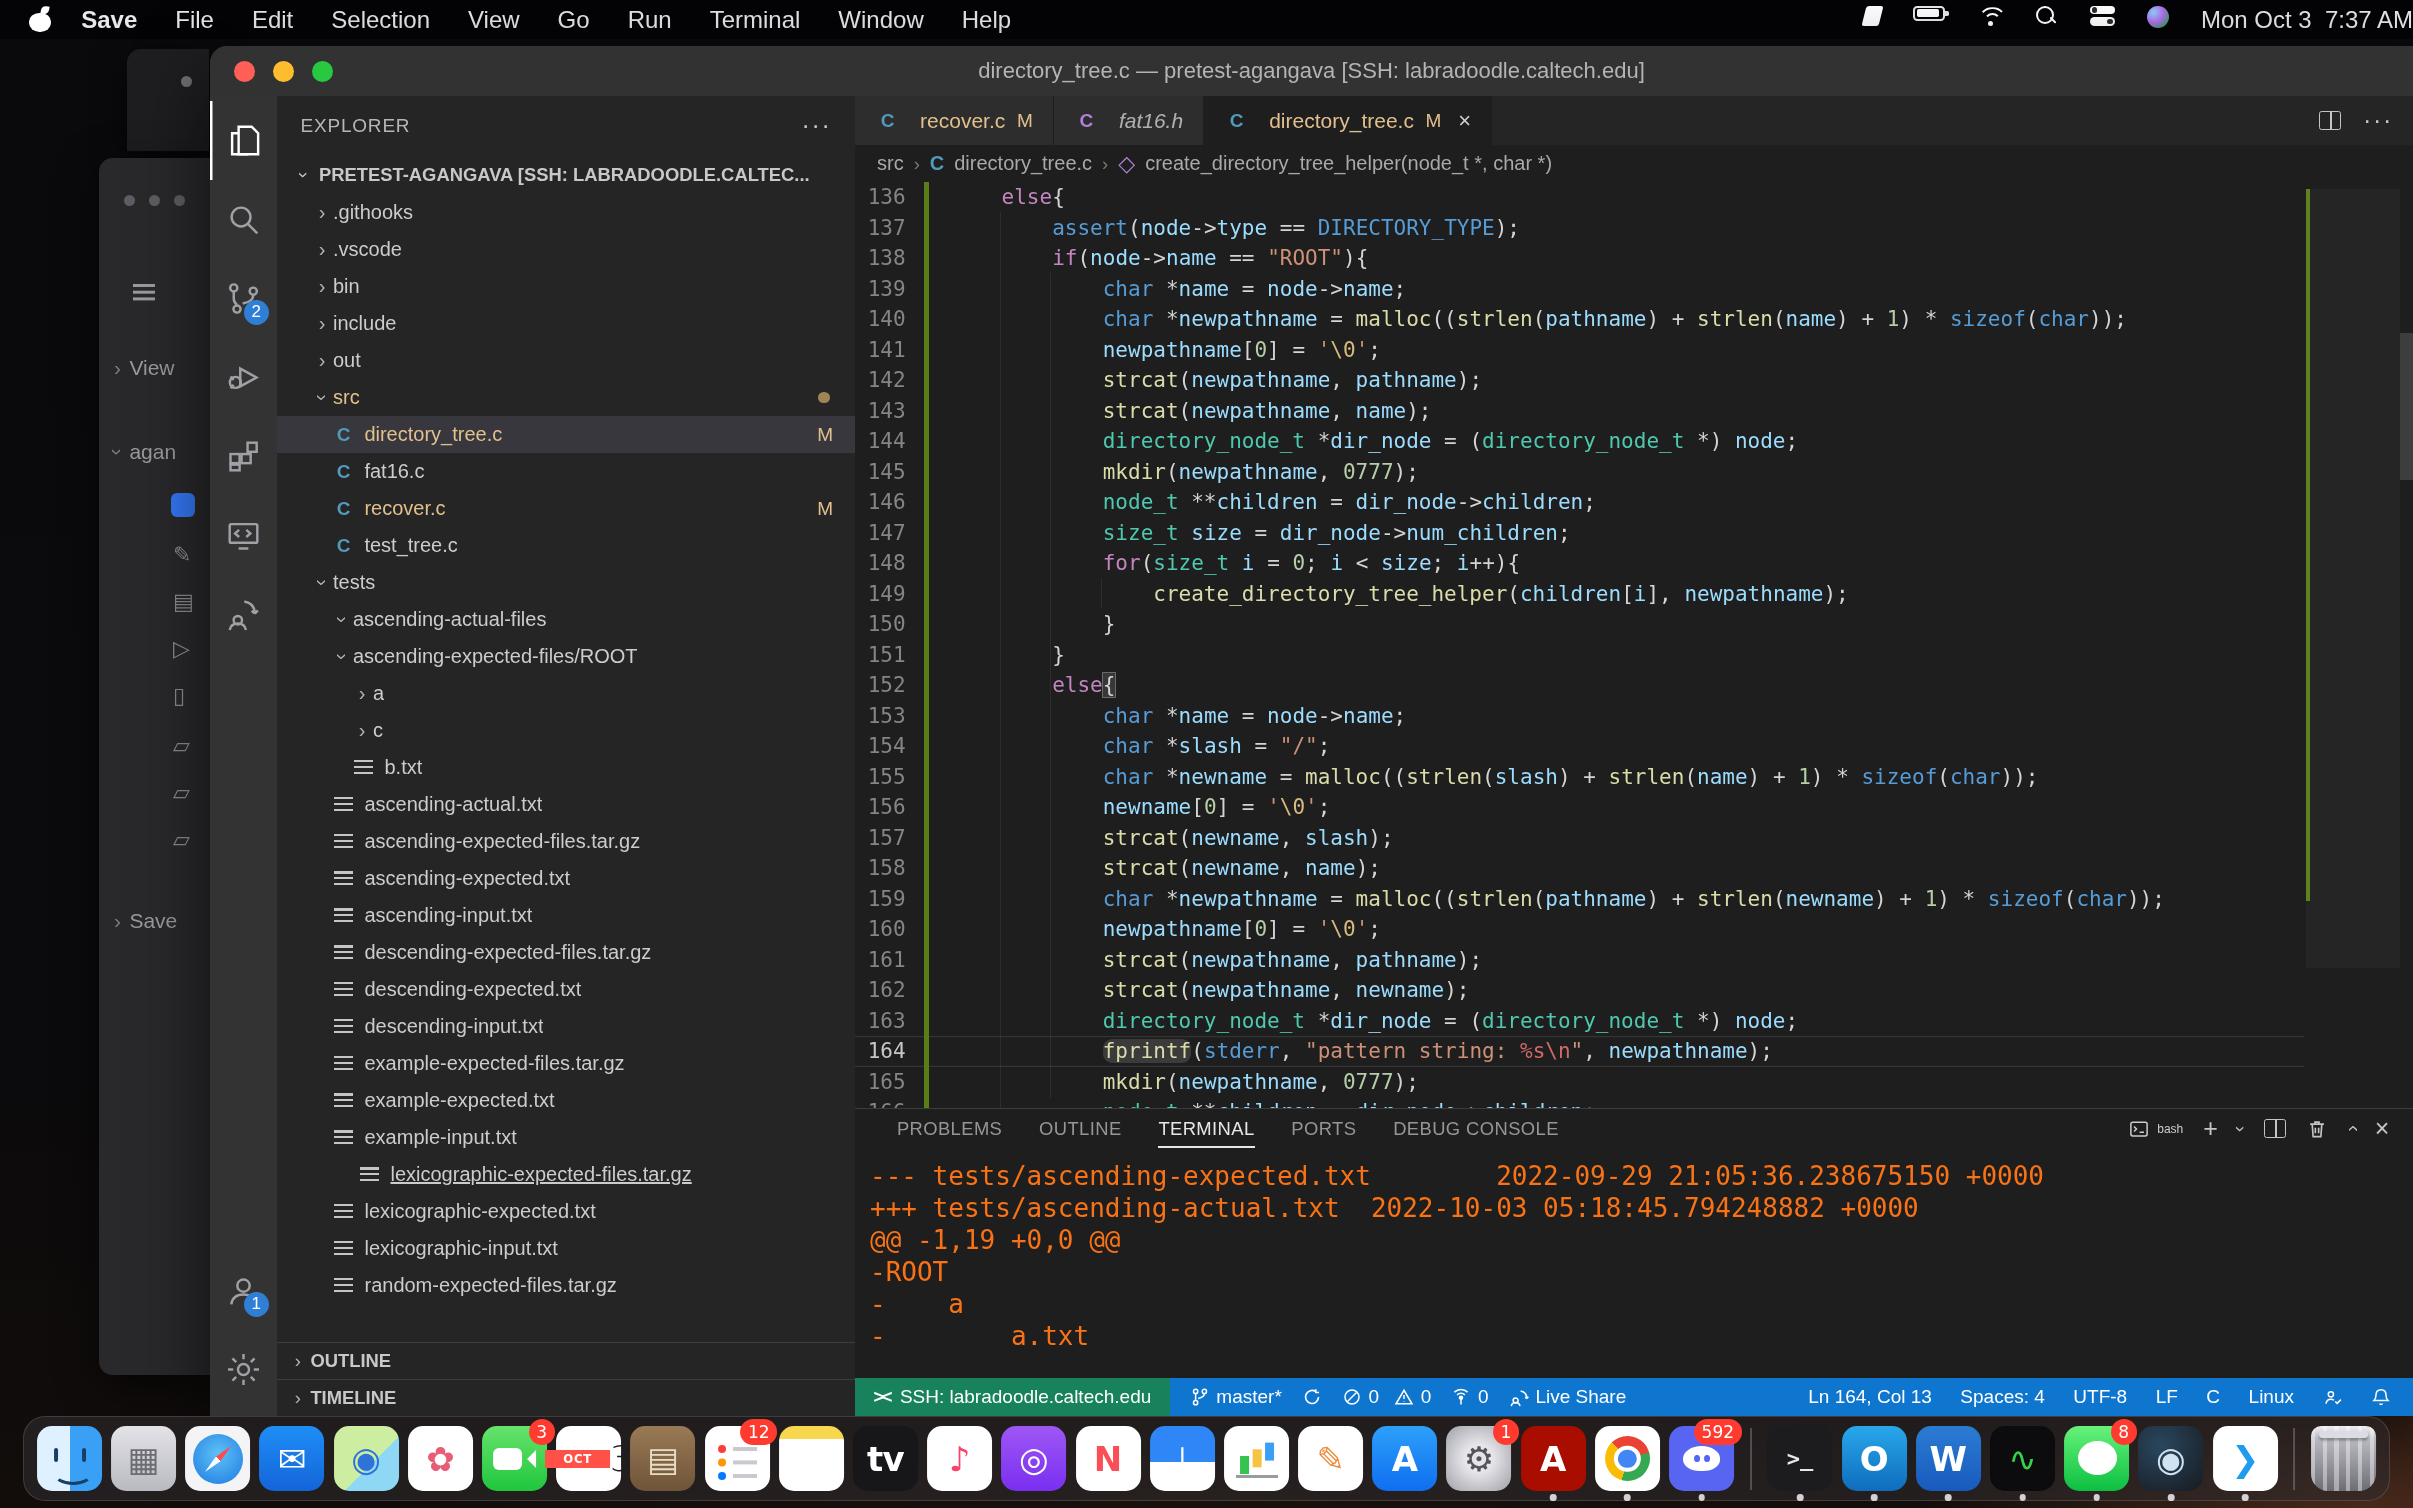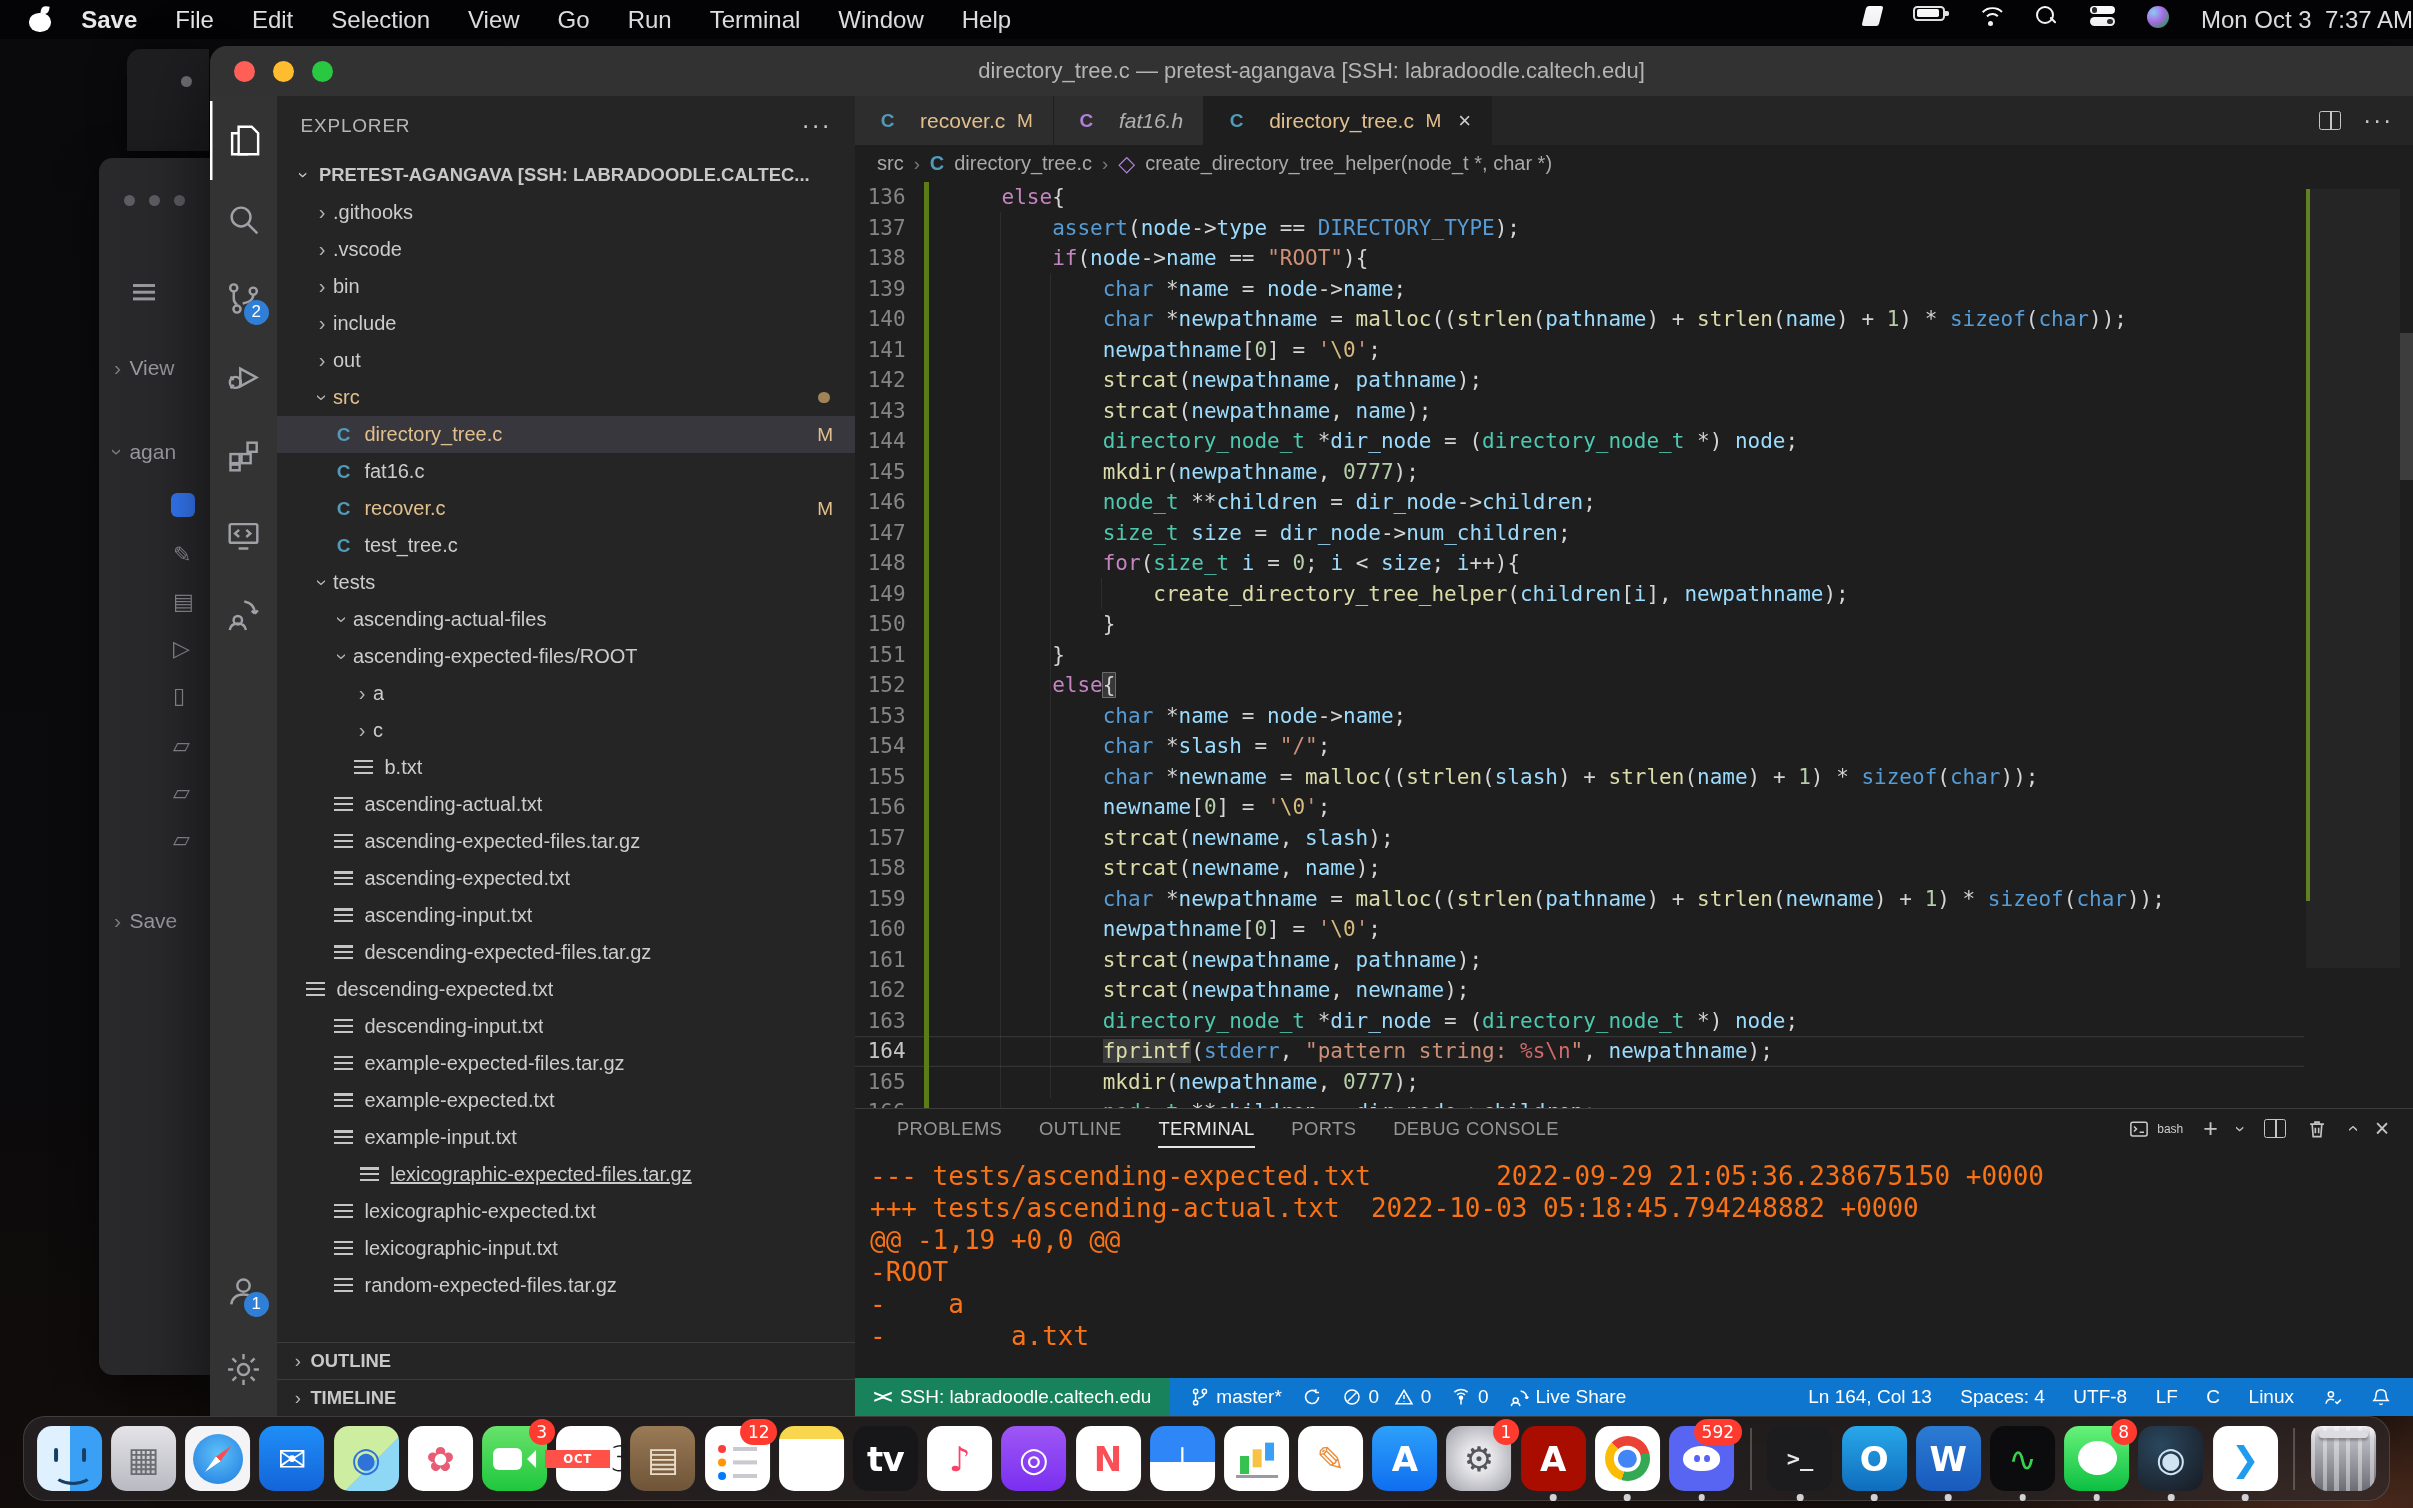--- a/index.html
+++ b/index.html
@@ -107,21 +107,21 @@
   .code-row{display:flex;height:30.5px;line-height:30.5px;font-size:21px;}
   .code-row.cur{box-shadow:inset 0 1.3px 0 rgba(255,255,255,.10), inset 0 -1.3px 0 rgba(255,255,255,.10);}
   .ln{width:69px;flex:none;text-align:right;padding-right:18.4px;color:#858585;}
   .cur .ln{color:#c6c6c6;}
   .gbar{width:5px;flex:none;background:#5a7d17;}
   .ct{white-space:pre;padding-left:22px;}
   .tk-p{color:#d4d4d4}.tk-k{color:#c586c0}.tk-b{color:#569cd6}.tk-f{color:#dcdcaa}
   .tk-t{color:#4ec9b0}.tk-v{color:#9cdcfe}.tk-s{color:#ce9178}.tk-e{color:#d7ba7d}
   .tk-g{color:#d16969}.tk-n{color:#b5cea8}
   .tk-w{color:#d4d4d4;background:rgba(120,120,120,.30);box-shadow:0 0 0 0.8px #7f7f7f;}
-  .tk-fh{color:#dcdcaa;background:rgba(95,95,95,.45);}
+  .tk-fh{color:#dcdcaa;background:rgba(95,95,95,.45);border-radius:9px;}
   .guide{position:absolute;width:0.8px;background:rgba(255,255,255,.07);}
   .minimap{position:absolute;top:0;right:13.4px;width:87px;bottom:0;}
   .minimap::before{content:"";position:absolute;left:-6.7px;top:6.7px;width:4.2px;height:712px;background:#5a7d17;}
   .mini-slider{position:absolute;left:-6.7px;right:0;top:6.7px;height:779px;background:rgba(255,255,255,.035);}
   .mini-row{height:2.5px;margin-bottom:2.3px;white-space:nowrap;overflow:hidden;}
   .vscroll{position:absolute;right:0;top:151px;width:12.6px;height:147px;background:rgba(121,121,121,.35);}
   
   .panel{height:270px;flex:none;border-top:0.8px solid #3c3c3c;display:flex;flex-direction:column;background:#1e1e1e;}
   .panel-head{height:39px;display:flex;align-items:center;padding:0 6.7px 0 23.5px;flex:none;}
   .ptab{font-size:18.4px;color:#969696;letter-spacing:0.4px;padding:5px 18.4px;position:relative;}
@@ -392,21 +392,21 @@
               <span class="lbl">ascending-expected.txt</span>
             </div>
             <div class="trow" style="padding-left: 54px;">
               <span class="ficon"></span>
               <span class="lbl">ascending-input.txt</span>
             </div>
             <div class="trow" style="padding-left: 54px;">
               <span class="ficon"></span>
               <span class="lbl">descending-expected-files.tar.gz</span>
             </div>
-            <div class="trow" style="padding-left: 26px;">
+            <div class="trow" style="padding-left: 54px;">
               <span class="ficon"></span>
               <span class="lbl">descending-expected.txt</span>
             </div>
             <div class="trow" style="padding-left: 54px;">
               <span class="ficon"></span>
               <span class="lbl">descending-input.txt</span>
             </div>
             <div class="trow" style="padding-left: 54px;">
               <span class="ficon"></span>
               <span class="lbl">example-expected-files.tar.gz</span>

